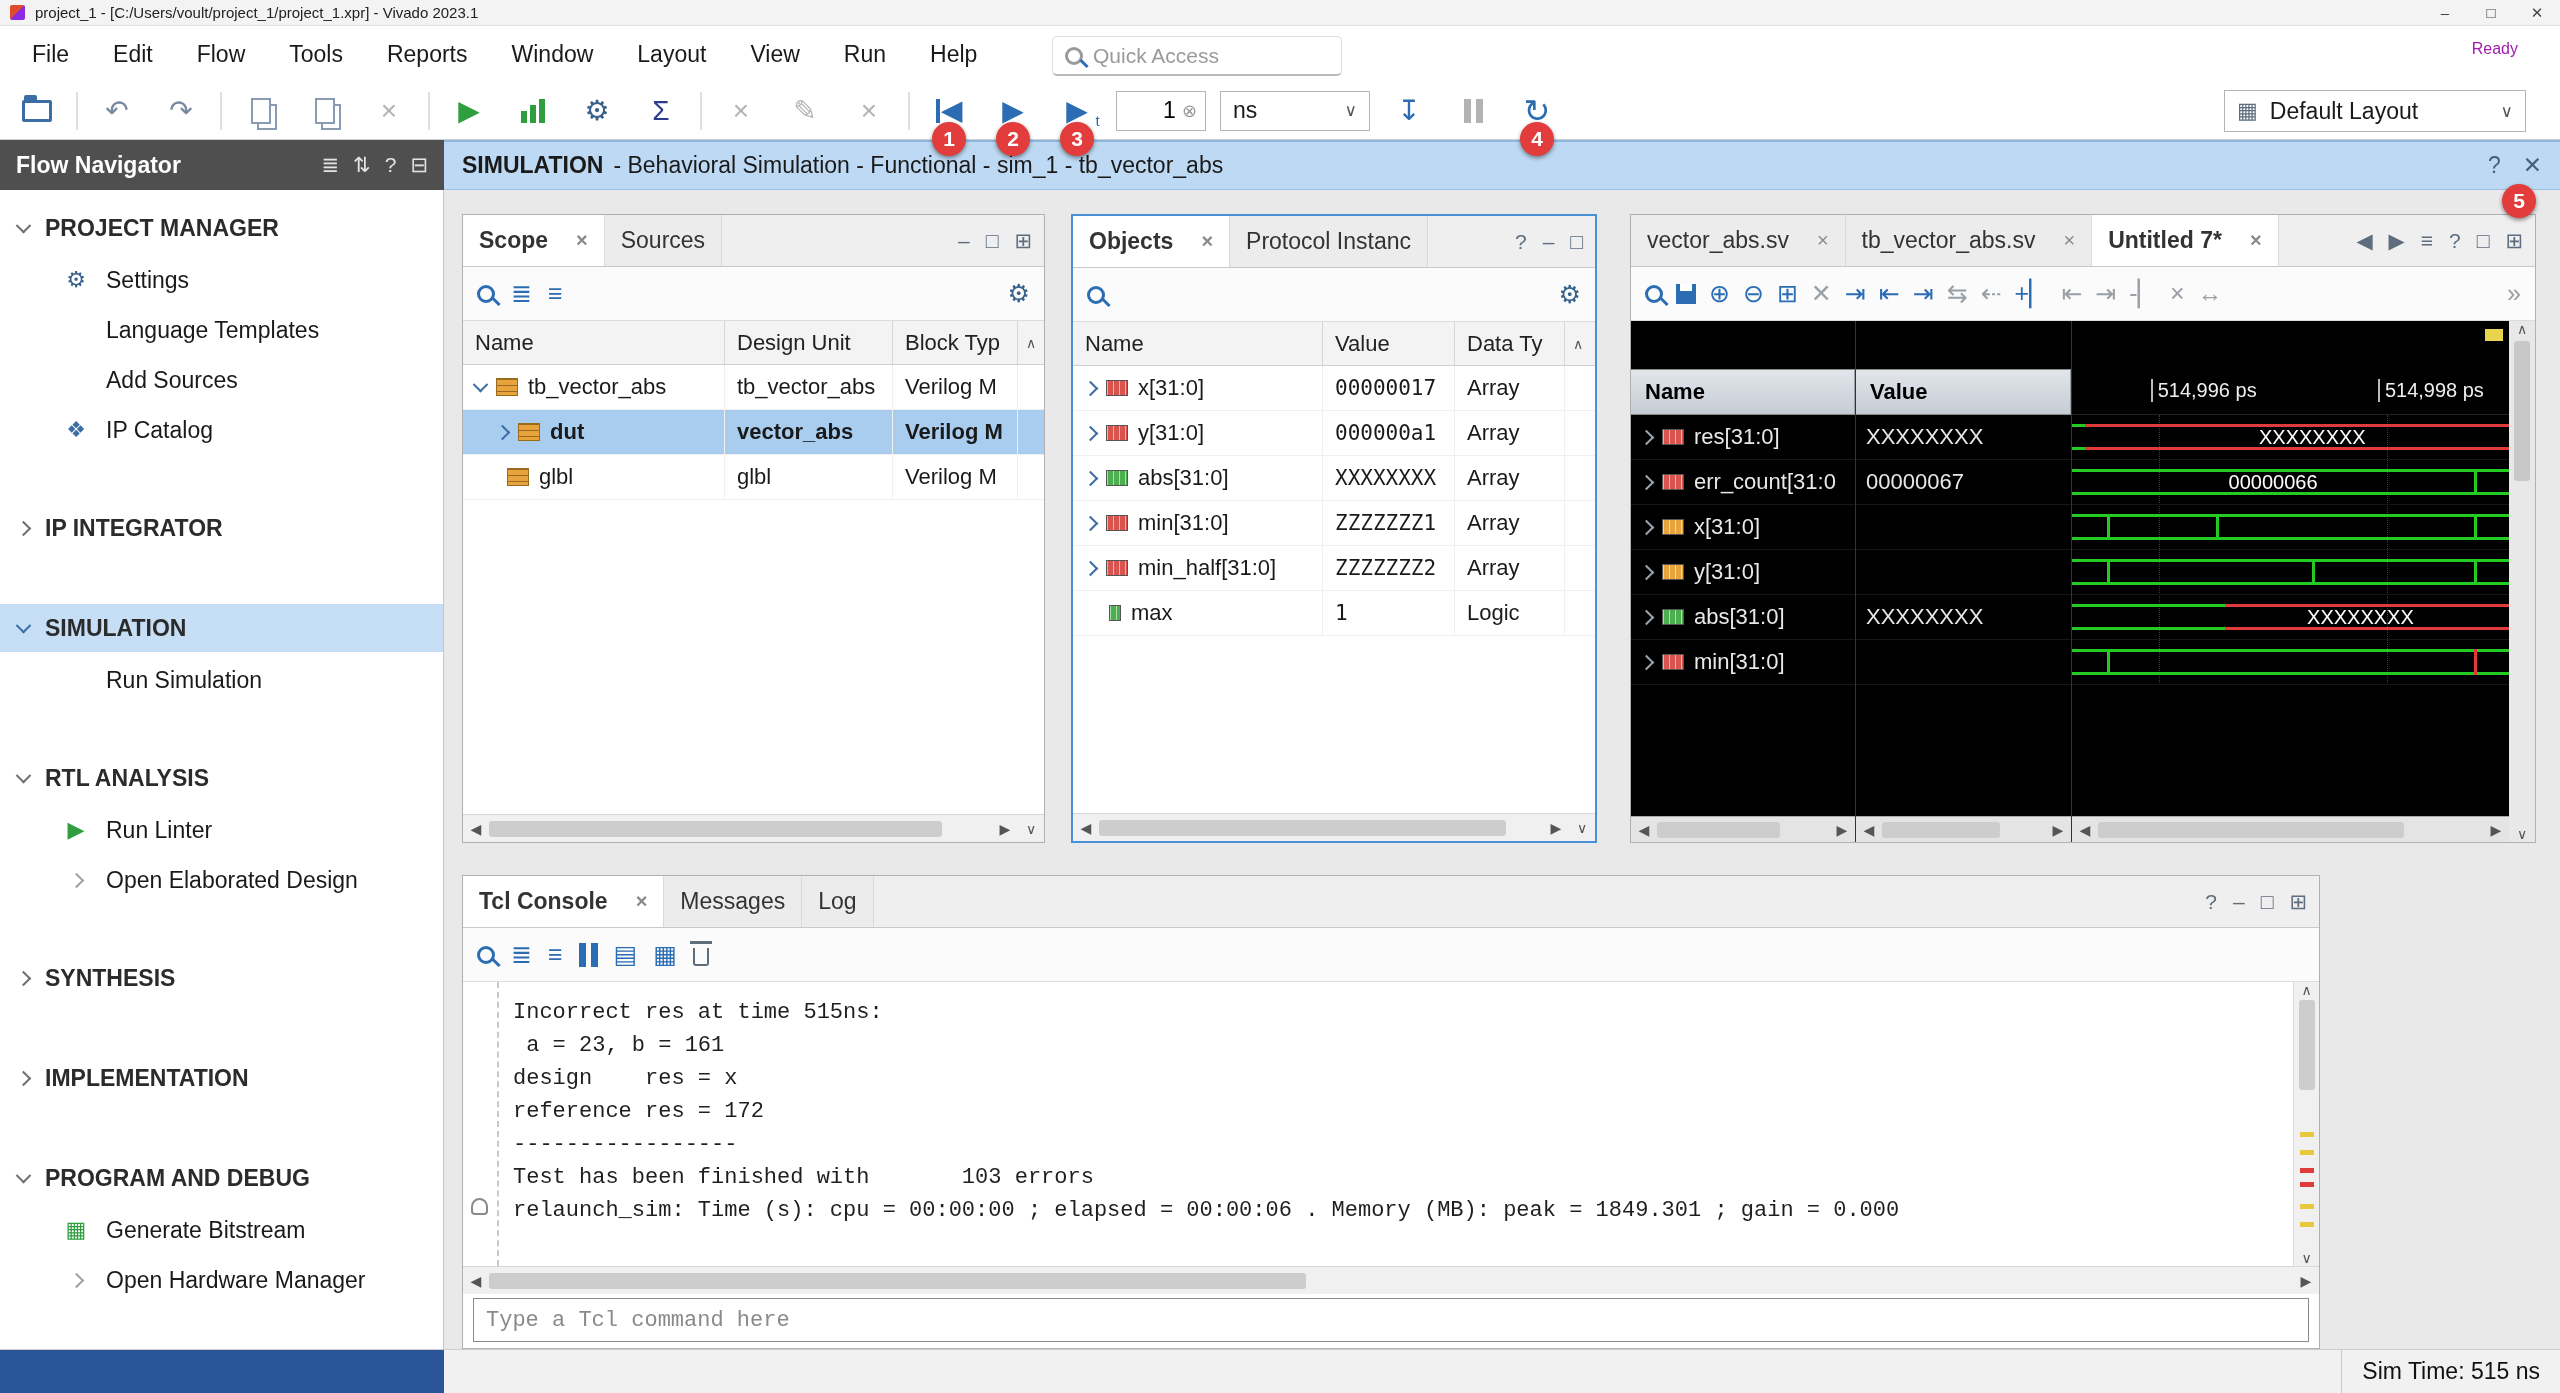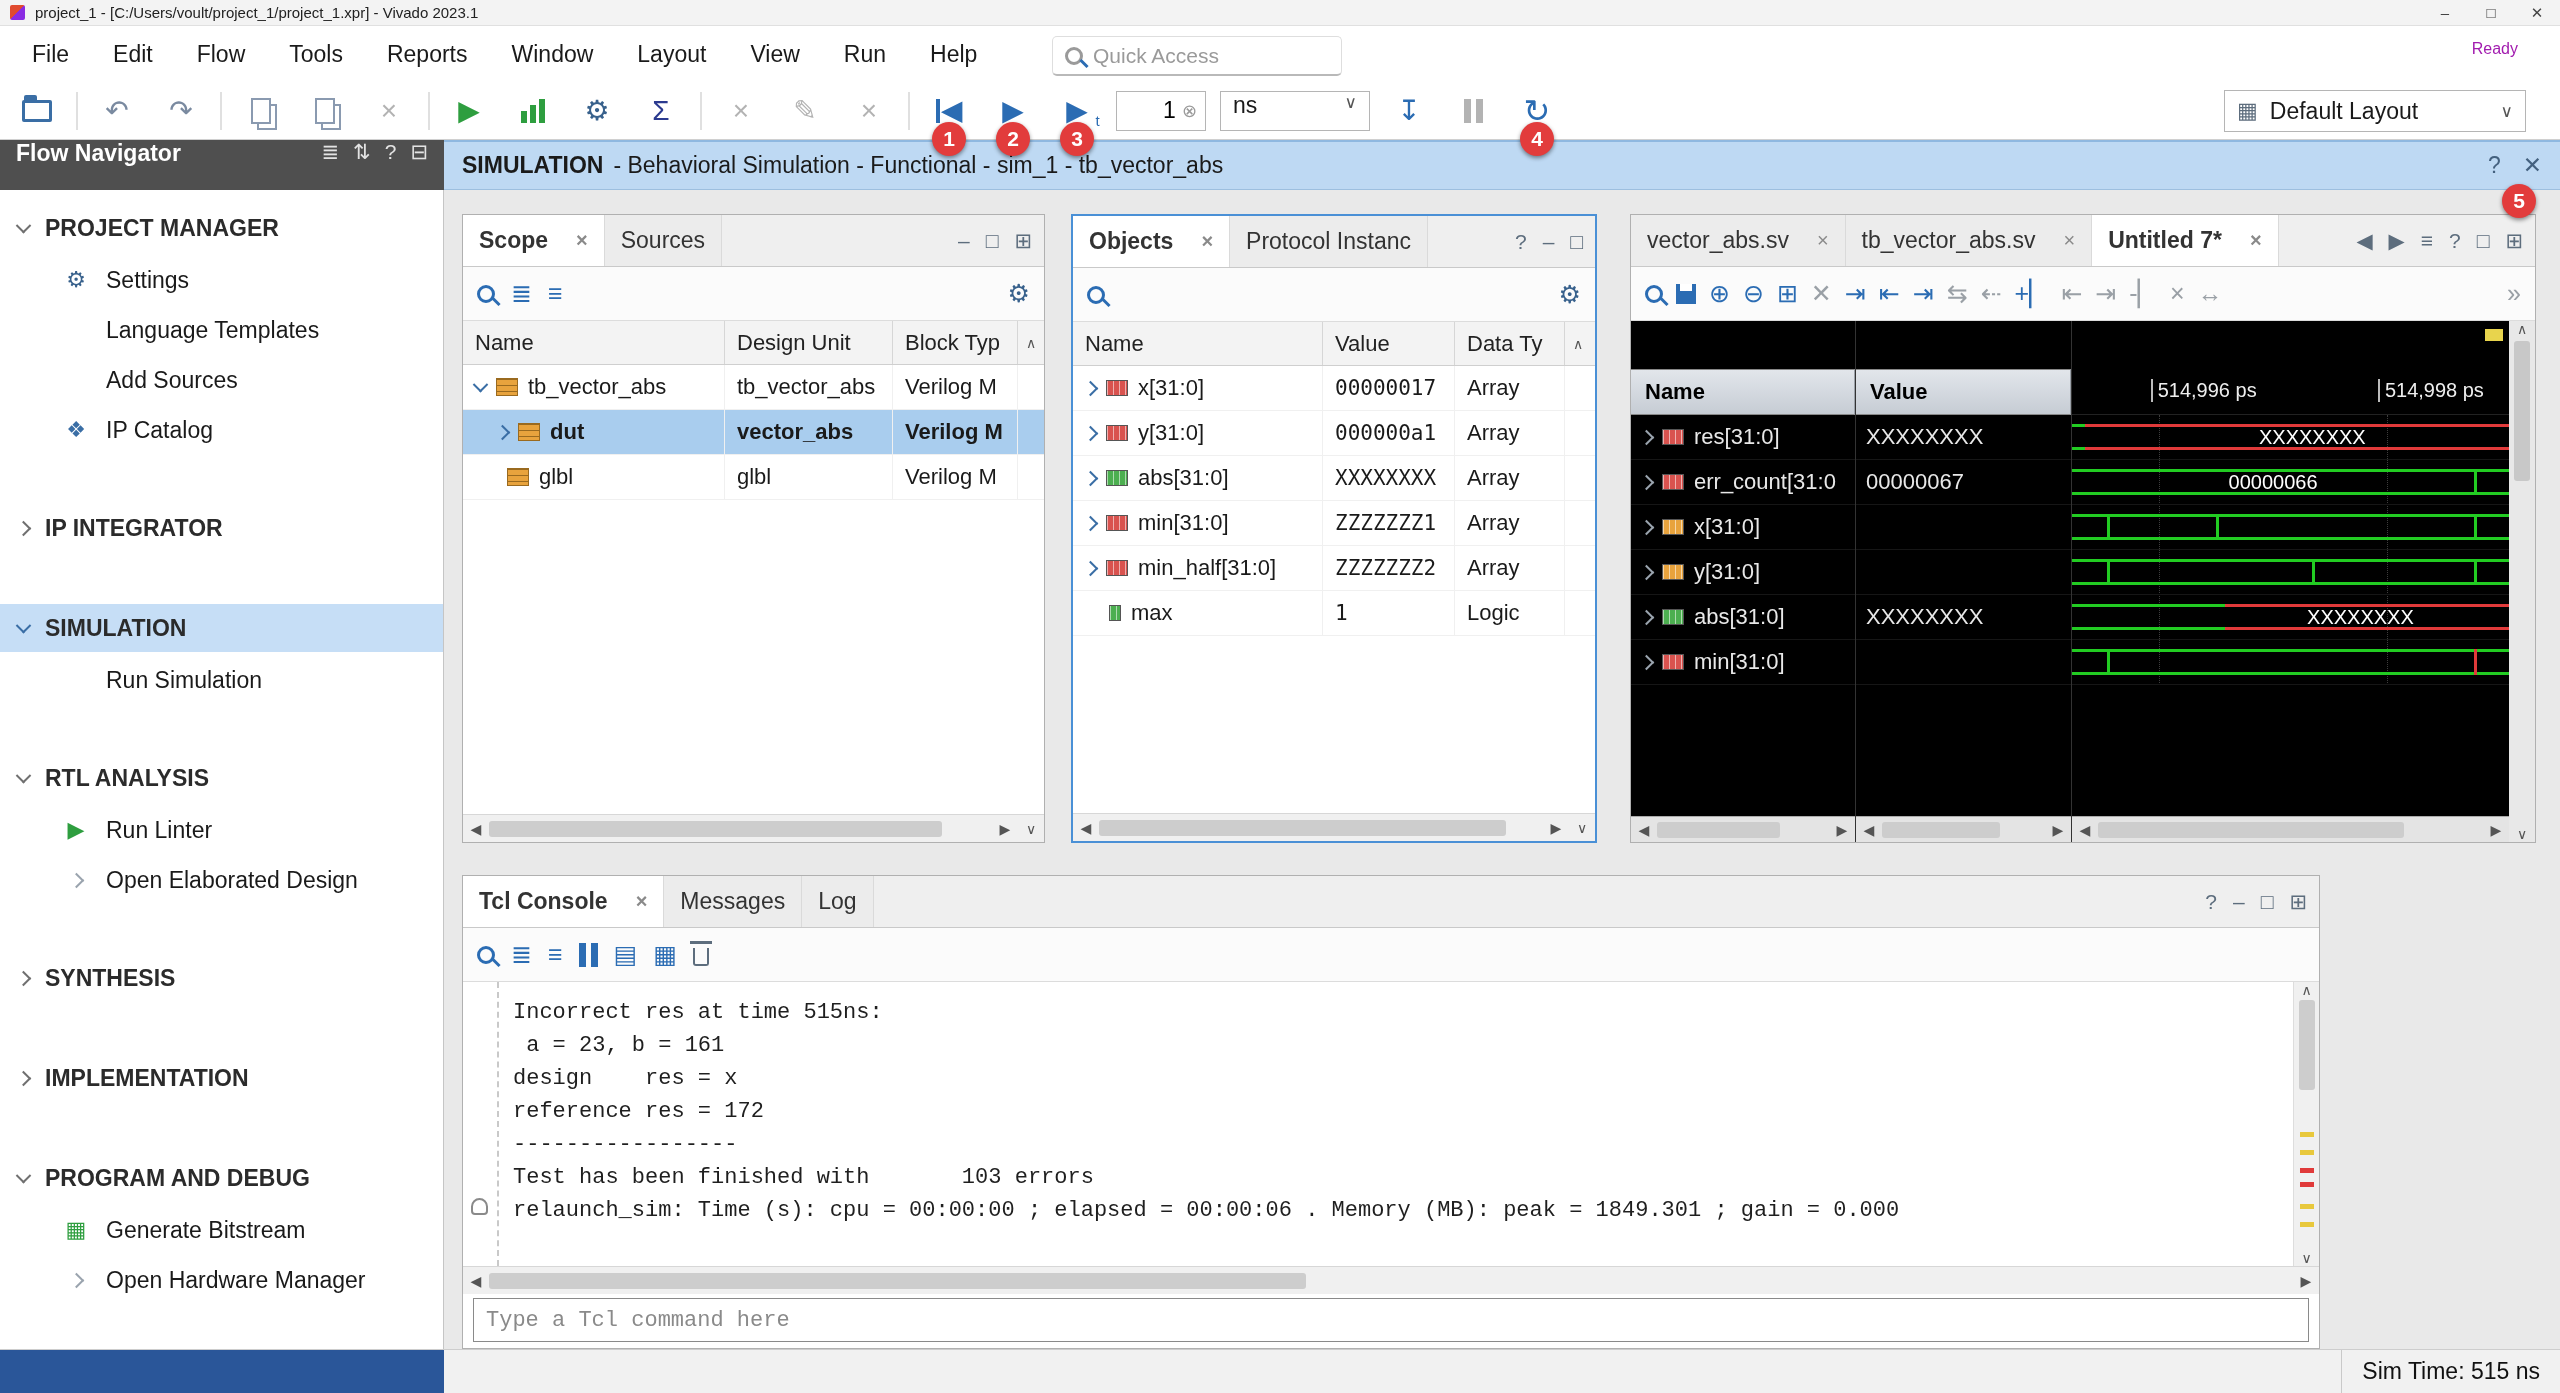--- a/index.html
+++ b/index.html
@@ -33,26 +33,26 @@
   .ico-bars span{width:6px;background:#2e9e3f}
   .pausebars{display:flex;gap:5px}
   .pausebars span{width:7px;height:24px;background:#b3b3b3}
   .pausebars.bluep span{background:#2b6cb3}
   .restart{display:flex;align-items:center;font-size:26px;color:#2b6cb3;font-weight:700}
   .restart .bar{width:4px;height:24px;background:#2b6cb3;margin-right:2px}
   .runfor{position:relative;font-size:28px;color:#2b6cb3}
   .runfor i{position:absolute;right:-12px;bottom:-2px;font-style:normal;font-size:15px;color:#2b6cb3}
   .timebox{width:90px;height:40px;border:1px solid #b5b5b5;display:flex;align-items:center;justify-content:flex-end;gap:6px;padding:0 8px;background:#fff}
   .timebox input{width:40px;border:none;outline:none;text-align:right;font-size:23px;font-family:"Liberation Sans",sans-serif}
-  .unitsel{width:150px;height:40px;border:1px solid #b5b5b5;background:#fff;display:flex;justify-content:space-between;padding:0 12px;font-size:23px}
+  .unitsel{width:150px;height:40px;border:1px solid #b5b5b5;background:#fff;display:flex;align-items:center;justify-content:space-between;padding:0 12px;font-size:23px}
   .laysel{position:absolute;right:34px;top:90px;width:302px;height:42px;border:1px solid #b5b5b5;background:#fff;display:flex;align-items:center;gap:12px;padding:0 12px;font-size:23px}
   .caret{font-size:17px;color:#555}
 
   
-  .flowhdr{left:0;top:140px;width:444px;height:50px;background:#4f4f4f;color:#fff;display:flex;align-items:flex-start;gap:10px;padding:0 16px;font-size:23px;font-weight:700}
+  .flowhdr{left:0;top:140px;width:444px;height:50px;background:#4f4f4f;color:#fff;display:flex;align-items:center;gap:10px;padding:0 16px;font-size:23px;font-weight:700}
   .fh-icons{margin-left:auto;display:flex;gap:14px;font-weight:400;font-size:21px;color:#e3e3e3}
   .simhdr{left:444px;top:140px;width:2116px;height:50px;background:#bed9f3;border-top:2px solid #8fb8e0;border-bottom:1px solid #9dbfdf;display:flex;align-items:center;gap:10px;padding:0 18px;font-size:23px}
   .simhdr .icons{margin-left:auto;display:flex;gap:22px;color:#44617f;font-size:23px}
 
   
   .sidebar{left:0;top:190px;width:444px;height:1159px;background:#fff;border-right:1px solid #c5c5c5;overflow:hidden}
   .sec{height:48px;display:flex;align-items:center;gap:16px;padding-left:18px;font-size:23px;font-weight:700;color:#2b2b2b;margin-top:52px}
   .sec.first{margin-top:14px}
   .sec.sel{background:#c6def6}
   .item{height:44px;display:flex;align-items:center;gap:12px;padding-left:58px;font-size:23px;color:#1a1a1a;margin-top:6px}

